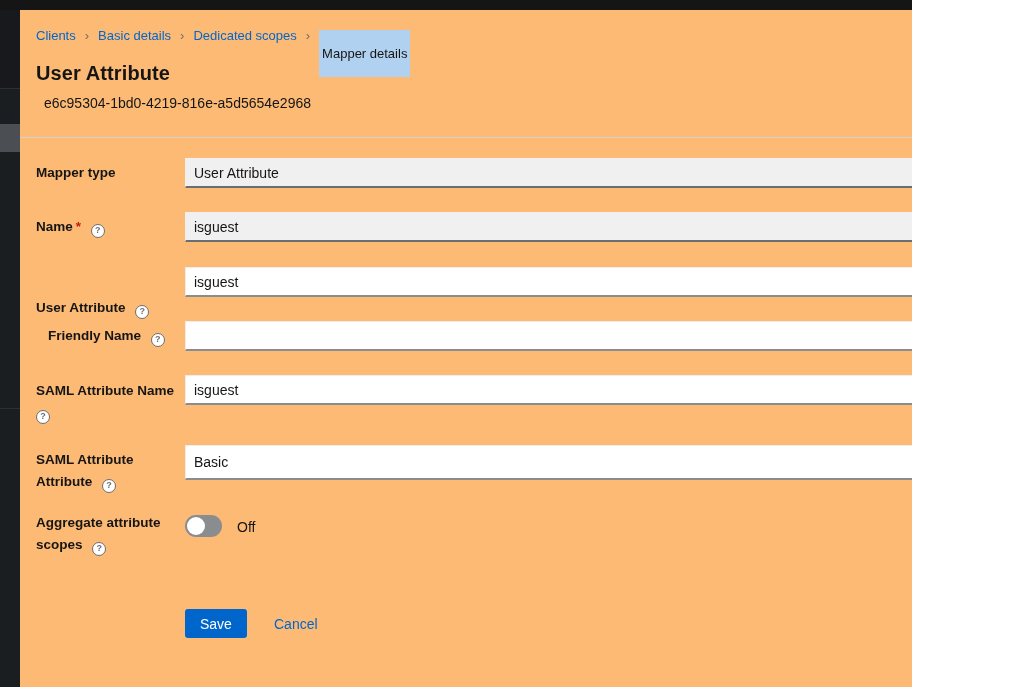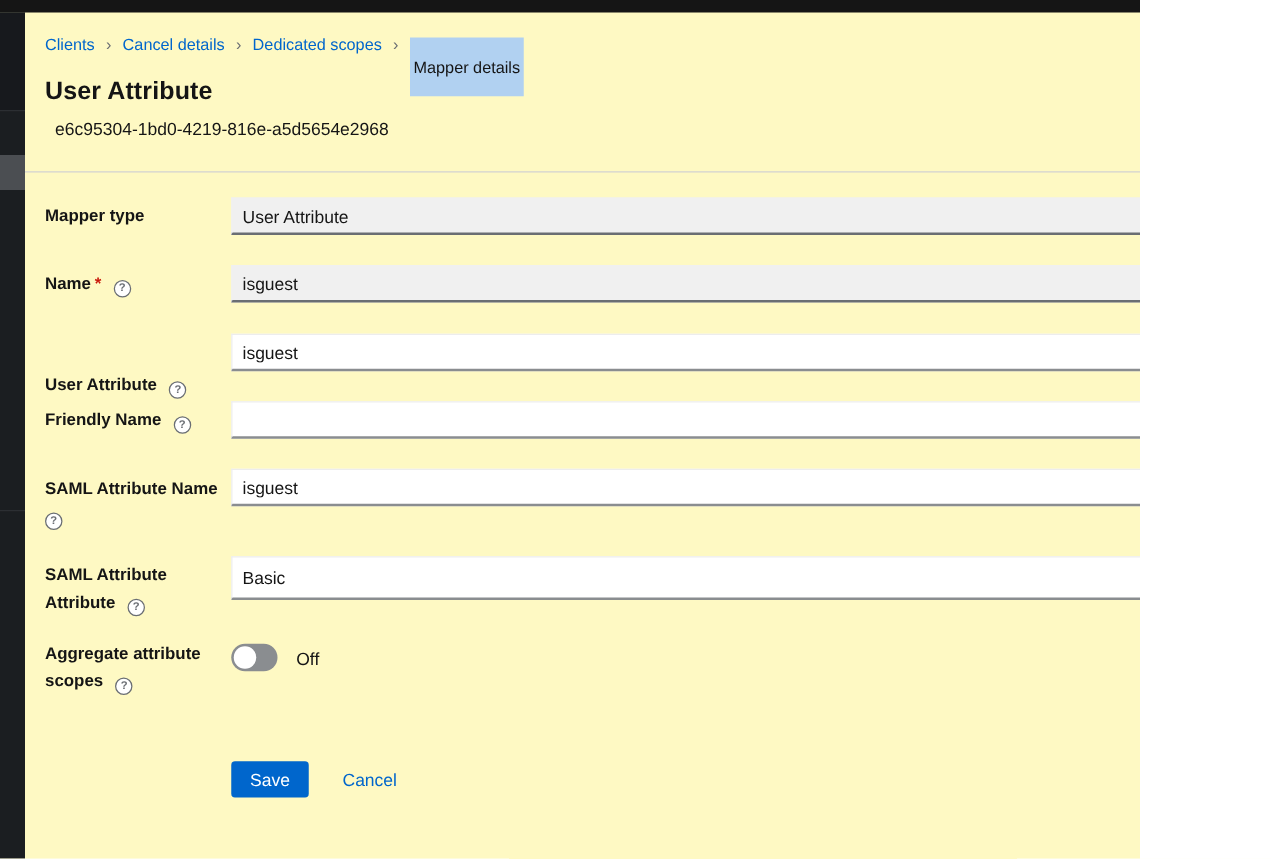--- a/index.html
+++ b/index.html
@@ -1,20 +1,20 @@
 <!DOCTYPE html>
 <html><head>
 <meta charset="utf-8">
 <style>
   * { box-sizing: border-box; margin: 0; padding: 0; }
   html, body { background: #fff; }
   body { font-family: "Liberation Sans", "DejaVu Sans", sans-serif; color: #151515; }
   #screen {
     position: relative; width: 912px; height: 687px;
-    background: #fef9c3; overflow: hidden;
+    background: #fdba74; overflow: hidden;
   }
 
   
   .topbar { position: absolute; left: 0; top: 0; width: 1030px; height: 10px; background: #151515; }
   .side-strip { position: absolute; left: 0; top: 10px; width: 20px; height: 677px; background: #1b1e21; }
   .side-seg-a { position: absolute; left: 0; top: 10px; width: 20px; height: 78px; background: #17191d; }
   .side-div-1 { position: absolute; left: 0; top: 88px; width: 20px; height: 1px; background: #2c2f33; }
   .side-seg-active { position: absolute; left: 0; top: 124px; width: 20px; height: 28px; background: #4b4e52; }
   .side-div-2 { position: absolute; left: 0; top: 408px; width: 20px; height: 1px; background: #2c2f33; }
 
@@ -88,21 +88,21 @@
   <div class="topbar"></div>
   <div class="side-strip"></div>
   <div class="side-seg-a"></div>
   <div class="side-div-1"></div>
   <div class="side-seg-active"></div>
   <div class="side-div-2"></div>
 
   <nav class="breadcrumb">
     <a class="crumb-link">Clients</a>
     <span class="crumb-sep">›</span>
-    <a class="crumb-link">Cancel details</a>
+    <a class="crumb-link">Basic details</a>
     <span class="crumb-sep">›</span>
     <a class="crumb-link">Dedicated scopes</a>
     <span class="crumb-sep">›</span>
     <span class="crumb-current">Mapper details</span>
   </nav>
 
   <h1 class="page-title">User Attribute</h1>
   <div class="page-subtitle">e6c95304-1bd0-4219-816e-a5d5654e2968</div>
   <div class="header-divider"></div>
 
@@ -116,21 +116,21 @@
     <span class="help-icon">?</span>
   </label>
   <input class="pf-input readonly" style="top: 212px;" readonly="" value="isguest">
 
   <label class="f-label" style="top:274px;margin-top:26px;">
     <span>User Attribute</span>
     <span class="help-icon">?</span>
   </label>
   <input class="pf-input" style="top: 267px;" value="isguest">
 
-  <label class="f-label" style="top:328px;">
+  <label class="f-label" style="top:328px;margin-left:12px;">
     <span>Friendly Name</span>
     <span class="help-icon">?</span>
   </label>
   <input class="pf-input" style="top: 321px;" value="">
 
   <label class="f-label" style="top:383px;">
     <span class="line">SAML Attribute Name</span>
     <span class="help-icon" style="margin-left:0;">?</span>
   </label>
   <input class="pf-input" style="top: 375px;" value="isguest">

